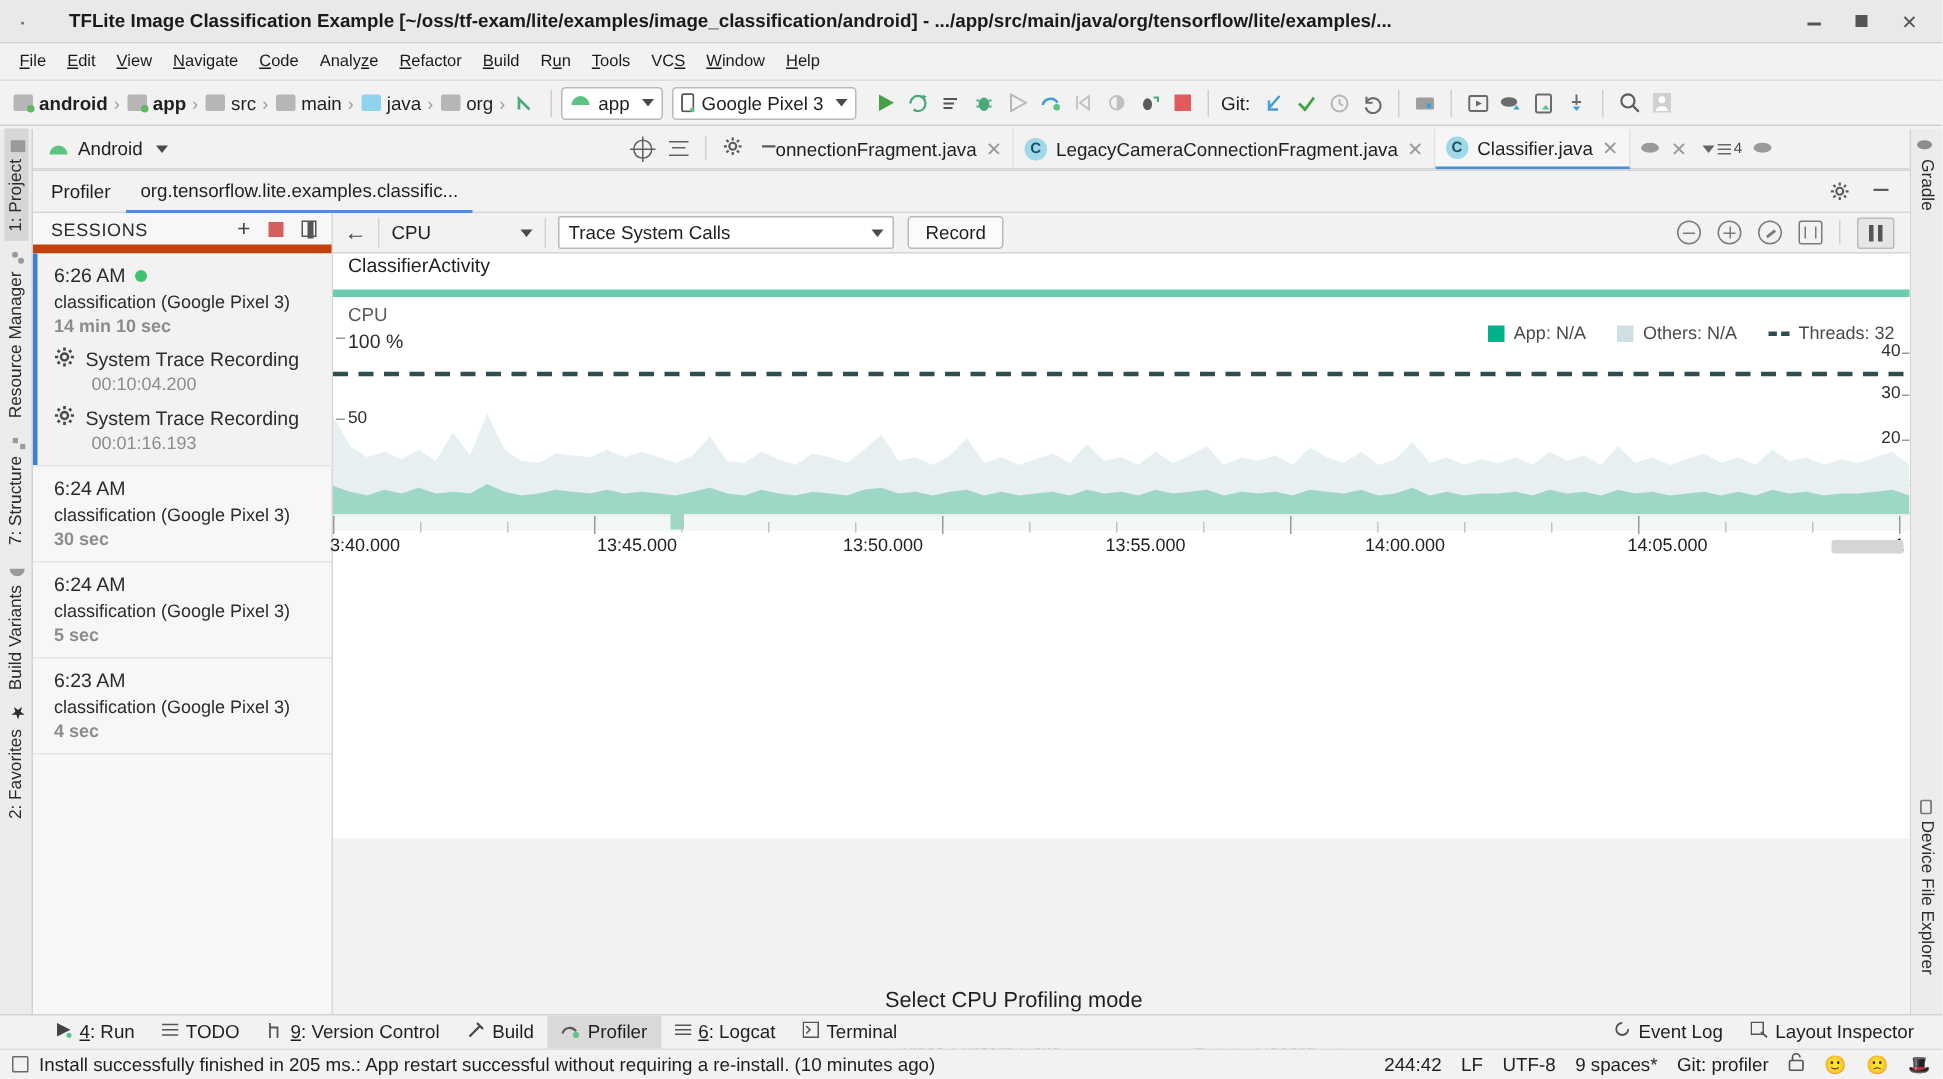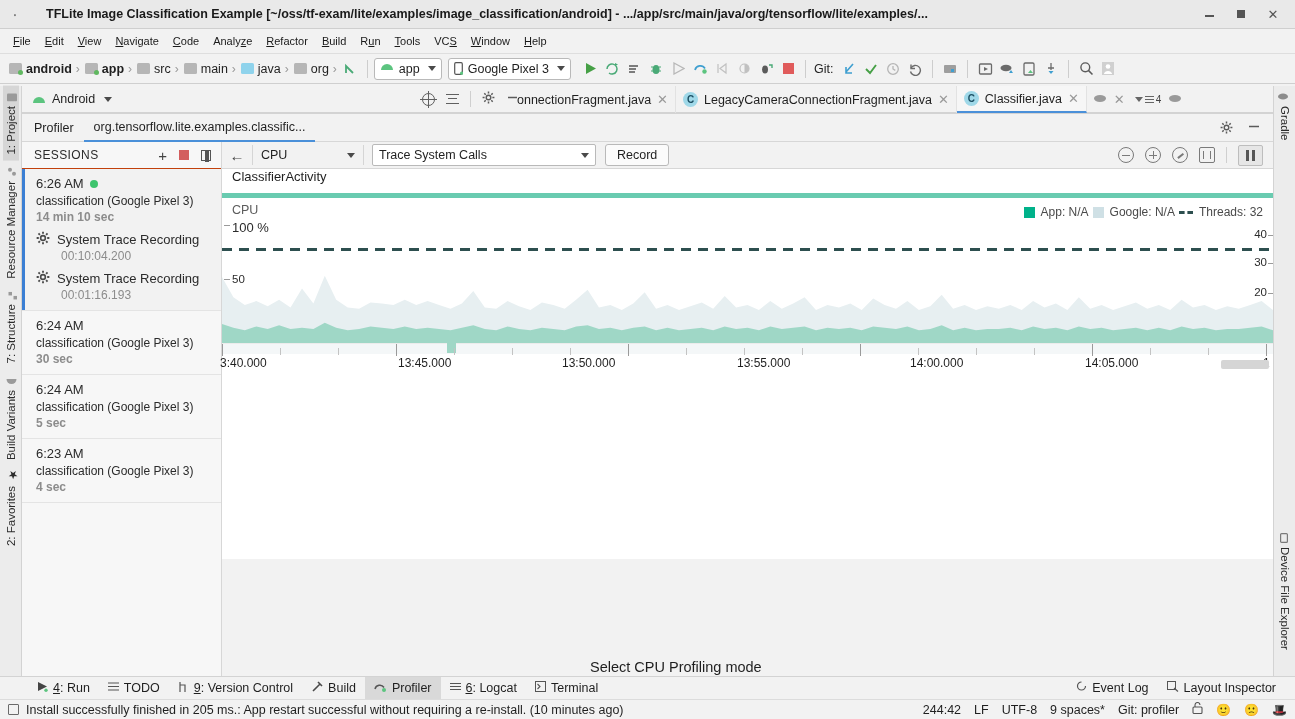--- a/index.html
+++ b/index.html
@@ -111,21 +111,21 @@
   #prof-header .ph-label { padding:0 10px 0 12px; font-size:12.5px;}
   #prof-header .ph-tab { padding:0 10px; font-size:12.5px; height:28px; display:flex;align-items:center; border-bottom:2px solid #4a90d9;}
   #prof-header .ph-right { margin-left:auto; display:flex; align-items:center; gap:14px; padding-right:12px; color:#555;}
   .gear { width:13px;height:13px; position:relative;}
   .gear svg { display:block; }
 
   #prof-body { position:absolute; left:0; top:28px; width:1251px; height:535px; display:flex; }
 
   
   #sessions { width:200px; background:#f7f7f7; border-right:1px solid #d7d7d7; }
-  #sessions-head { height:27px; display:flex; align-items:center; border-bottom:1px solid #c2410c;}
+  #sessions-head { height:27px; display:flex; align-items:center; border-bottom:6px solid #c2410c;}
   #sessions-head .sh-title { font-size:12px; letter-spacing:0.4px; padding-left:12px; color:#2b2b2b;}
   #sessions-head .sh-icons { margin-left:auto; display:flex; align-items:center; gap:12px; padding-right:10px;}
   .plus { font-size:15px; color:#444; line-height:1;}
   .stopsq { width:10px;height:10px;background:#d35e5e;}
   .splitsq { width:10px;height:11px;border:1.4px solid #555; position:relative;}
   .splitsq::after{content:'';position:absolute;left:3px;top:0;width:4px;height:11px;background:#555;}
   .session { border-bottom:1px solid #e4e4e4; padding:7px 0 8px 14px; position:relative; }
   .session.sel { background:#f2f2f2; }
   .session.sel::before { content:''; position:absolute; left:0; top:0; bottom:0; width:3px; background:#3b7fd4;}
   .s-time { font-size:13px; color:#2b2b2b; display:flex; align-items:center; gap:6px;}
@@ -157,21 +157,21 @@
   .pausebtn { width:25px;height:21px;border:1px solid #bdbdbd;background:#e6e6e6;border-radius:2px;display:flex;align-items:center;justify-content:center;gap:3px;}
   .pausebtn i { width:3px;height:11px;background:#555;display:block;}
 
   
   #chartwrap { position:absolute; left:0; top:27px; width:100%; height:390px; }
   #activity-row { height:24px; padding-left:10px; display:flex; align-items:flex-start; font-size:13px; color:#1f1f1f;}
   #activity-bar { height:5px; background:#69cbb0; margin: 0 0 0 0; }
   #cpu-chart { position:relative; height:145px; border-bottom:1px solid #e0e0e0; background:#fff;}
   .cpu-label { position:absolute; left:10px; top:5px; font-size:12.5px; color:#5c5c5c;}
   .cpu-100 { position:absolute; left:10px; top:22px; font-size:13px; color:#2b2b2b;}
-  .legend { position:absolute; right:10px; top:7px; display:flex; align-items:flex-start; gap:4px; font-size:12px; color:#4a4a4a;}
+  .legend { position:absolute; right:10px; top:17px; display:flex; align-items:flex-start; gap:21px; font-size:12px; color:#4a4a4a;}
   .lg { display:flex;align-items:center;gap:6px;}
   .sw { width:11px;height:11px;display:inline-block;}
   .dashline-ico { width:14px;height:0;border-top:3px dashed #2d4f4f;}
   .yaxis-right { position:absolute; right:6px; top:30px; height:110px; width:30px; }
   .ytick { position:absolute; right:0; font-size:11.5px; color:#2b2b2b; }
   .ytick i { position:absolute; right:-6px; top:7px; width:5px;height:1px; background:#9a9a9a;}
   #threads-row { height:20px; display:flex; align-items:center; gap:7px; padding-left:12px; font-size:13px; background:#fff;}
   .tri { width:0;height:0;border-left:5px solid #444;border-top:4px solid transparent;border-bottom:4px solid transparent; transform:rotate(90deg);}
   #thread-item { height:16px; padding-left:40px; font-size:12px; color:#3a3a3a; background:#fff; overflow:hidden;}
   #timeline-axis { position:relative; height:28px; background:#fff; border-top:1px solid #ececec;}
@@ -685,21 +685,21 @@
             <div style="position:absolute;left:10px;top:75px;font-size:11.5px;color:#2b2b2b;">50</div>
             <div style="position:absolute;left:2px;top:81px;width:6px;height:1px;background:#9a9a9a;"></div>
 
             <div class="legend">
               <span class="lg">
                 <span class="sw" style="background:#00b28a"></span>
                 <span>App: N/A</span>
               </span>
               <span class="lg">
                 <span class="sw" style="background:#cfe0e5"></span>
-                <span>Google: N/A</span>
+                <span>Others: N/A</span>
               </span>
               <span class="lg">
                 <span class="dashline-ico"></span>
                 <span>Threads: 32</span>
               </span>
             </div>
 
             <div class="yaxis-right">
               <div class="ytick" style="top:0px"><span>40</span><i></i></div>
               <div class="ytick" style="top:28px"><span>30</span><i></i></div>

